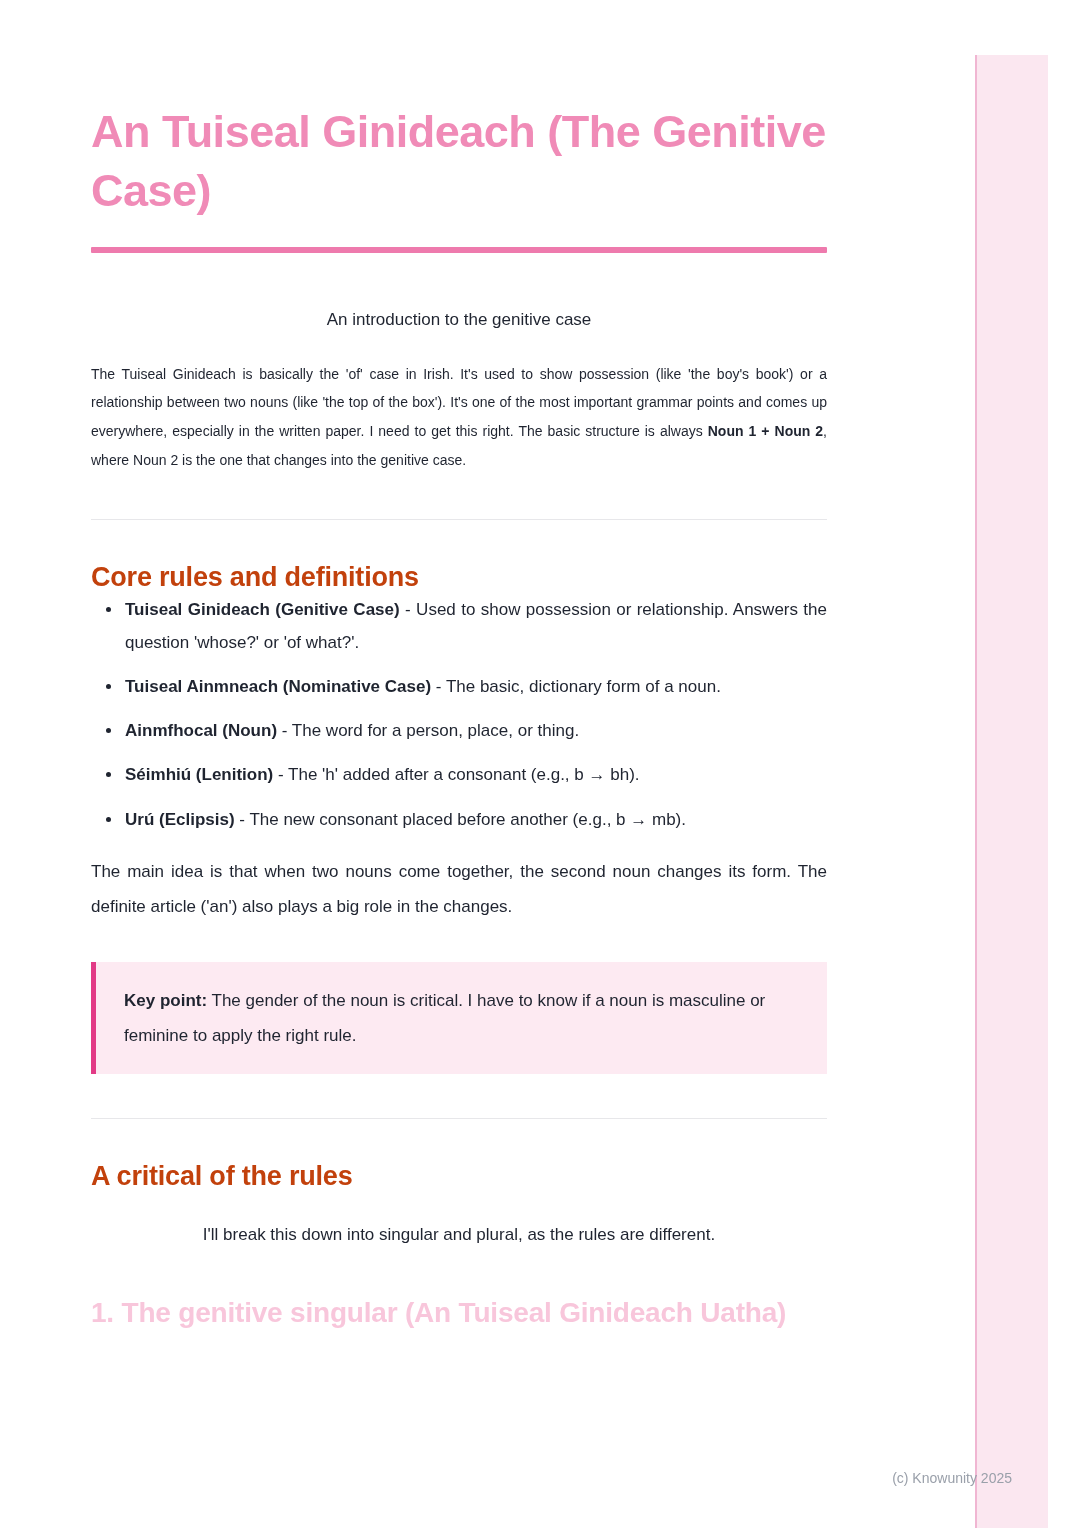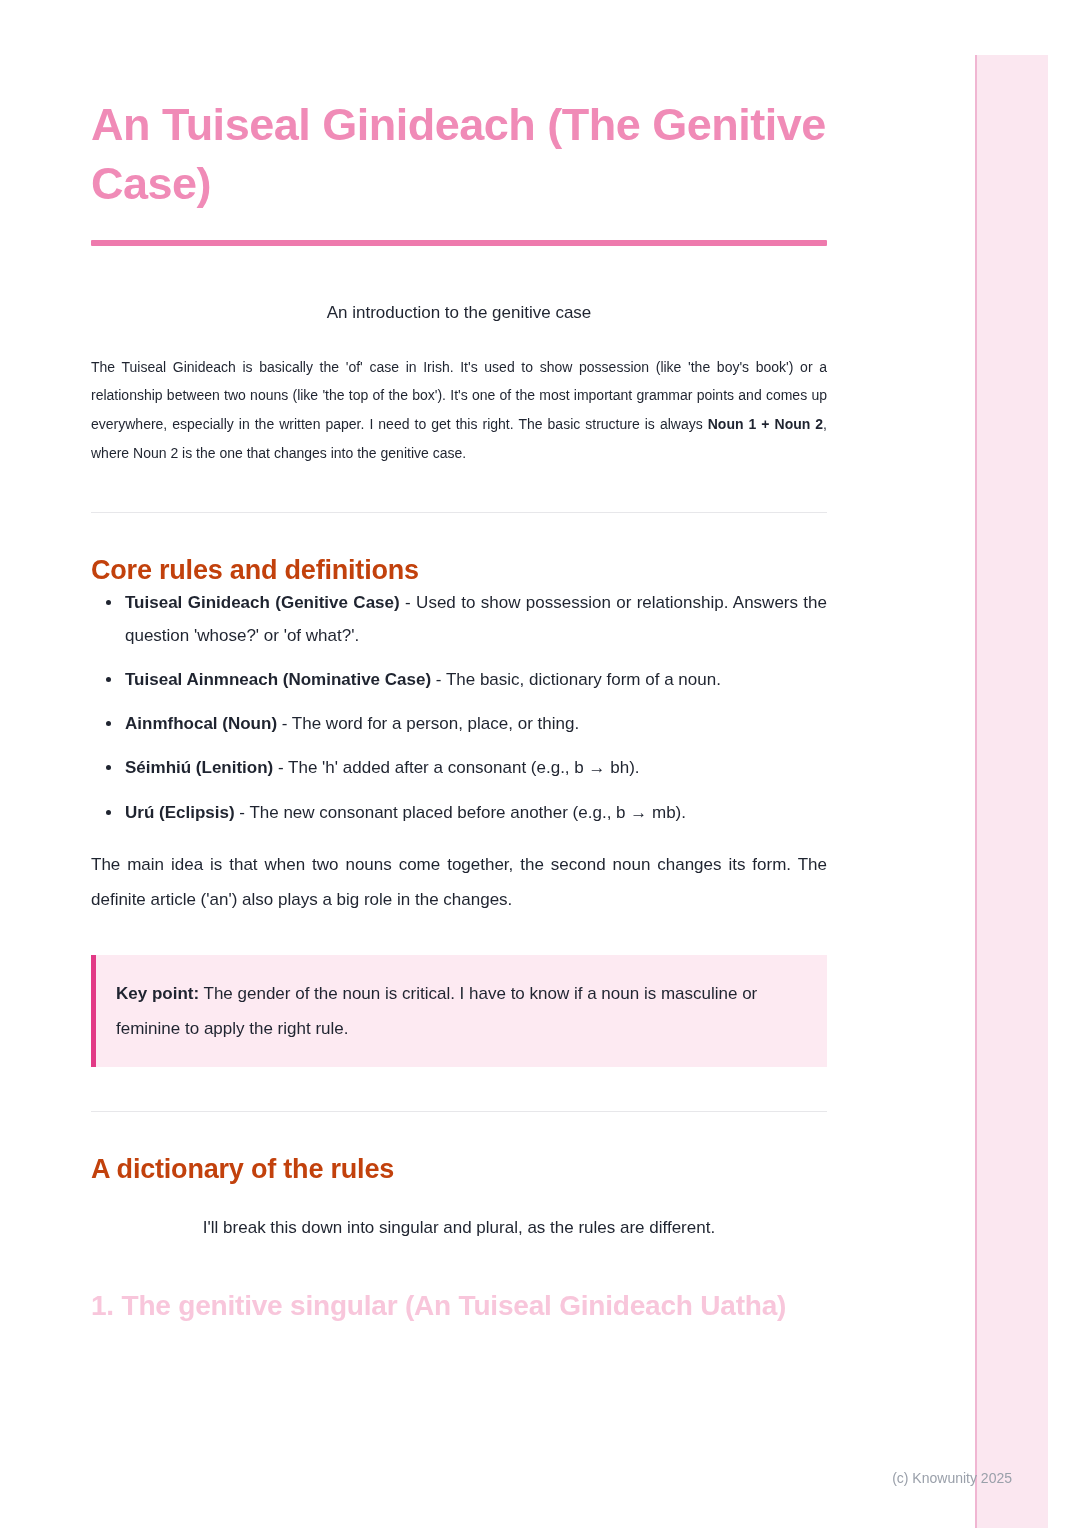--- a/index.html
+++ b/index.html
@@ -18,21 +18,21 @@
     left: 975px;
     width: 73px;
     height: 1473px;
     background: #fbe7f0;
     border-left: 2px solid #f0b6d2;
     z-index: 0;
   }
   .content {
     position: absolute;
     left: 91px;
-    top: 95px;
+    top: 102px;
     width: 736px;
     z-index: 1;
   }
   h1.page-title {
     font-size: 45px;
     font-weight: 800;
     color: #f08bb7;
     line-height: 1.32;
     letter-spacing: -0.5px;
   }
@@ -80,21 +80,21 @@
   p.summary {
     margin-top: 18px;
     font-size: 17px;
     line-height: 2.06;
     text-align: justify;
   }
   .callout {
     margin-top: 38px;
     background: #fdeaf2;
     border-left: 5px solid #e23a86;
-    padding: 21px 20px;
+    padding: 21px 28px;
     font-size: 17px;
     line-height: 2.06;
   }
   p.breakdown-intro {
     margin-top: 30px;
     font-size: 17px;
     line-height: 1.5;
     text-align: center;
   }
   h3.subsection {
@@ -139,21 +139,21 @@
     <li><strong>Séimhiú (Lenition)</strong><span> - The 'h' added after a consonant (e.g., b → bh).</span></li>
     <li><strong>Urú (Eclipsis)</strong><span> - The new consonant placed before another (e.g., b → mb).</span></li>
   </ul>
 
   <p class="summary">The main idea is that when two nouns come together, the second noun changes its form. The definite article ('an') also plays a big role in the changes.</p>
 
   <div class="callout"><strong>Key point:</strong><span> The gender of the noun is critical. I have to know if a noun is masculine or feminine to apply the right rule.</span></div>
 
   <div class="divider"></div>
 
-  <h2 class="section">A dictionary of the rules</h2>
+  <h2 class="section">A critical of the rules</h2>
 
   <p class="breakdown-intro">I'll break this down into singular and plural, as the rules are different.</p>
 
   <h3 class="subsection">1. The genitive singular (An Tuiseal Ginideach Uatha)</h3>
 
 </div>
 
 <div class="footer">(c) Knowunity 2025</div>
 
 </body></html>

